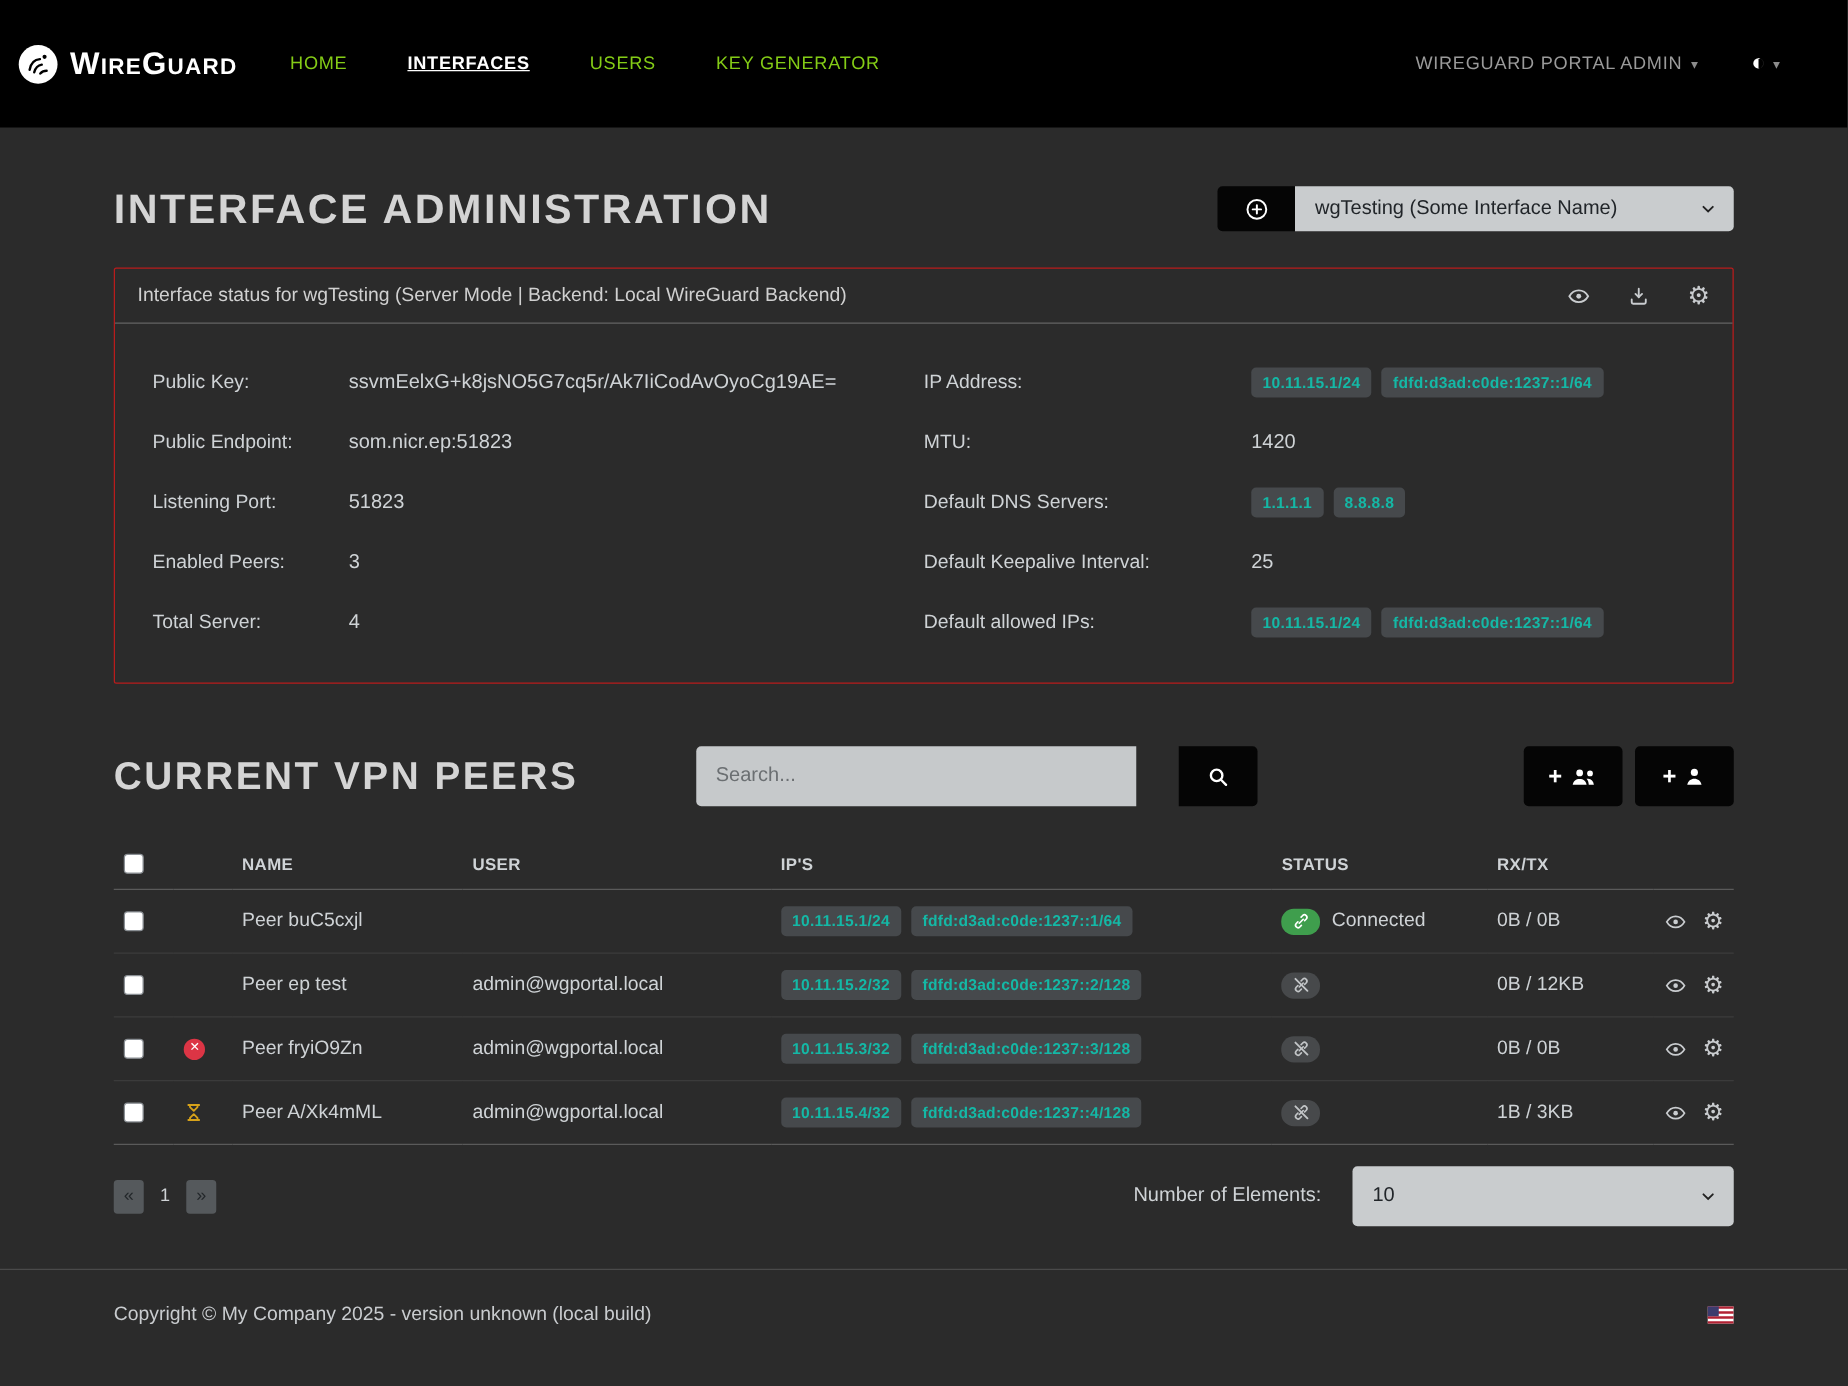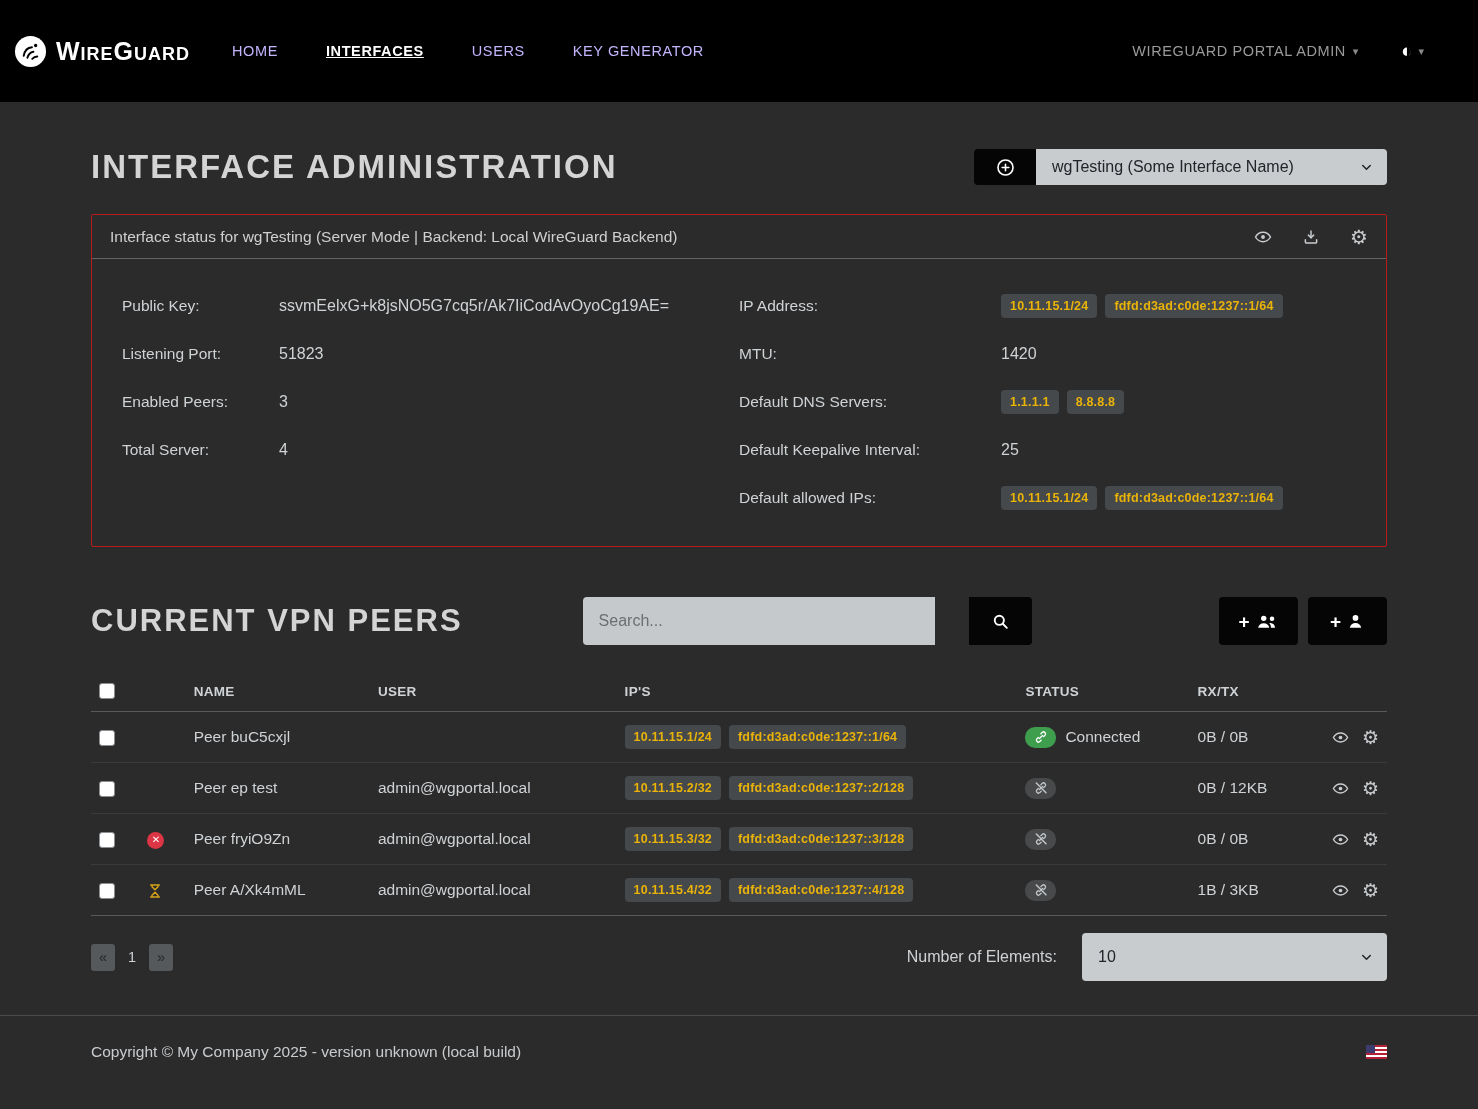--- a/index.html
+++ b/index.html
@@ -11,21 +11,21 @@
     overflow: hidden;
   }
   a { text-decoration: none; }
 
   
   .navbar { height: 102px; background: #000; display: flex; align-items: center; padding: 0 14px; }
   .brand { display: flex; align-items: center; gap: 9px; cursor: pointer; }
   .brand-logo svg { width: 33px; height: 33px; display: block; }
   .brand-text { color: #fff; font-size: 25px; font-weight: 700; font-variant: small-caps; letter-spacing: 1px; }
   .nav-links { display: flex; align-items: center; gap: 48px; margin-left: 42px; }
-  .nav-link { color: #c4b5fd; font-size: 14.5px; letter-spacing: .6px; text-transform: uppercase; cursor: pointer; }
+  .nav-link { color: #84cc16; font-size: 14.5px; letter-spacing: .6px; text-transform: uppercase; cursor: pointer; }
   .nav-link.active { color: #fff; font-weight: 700; text-decoration: underline; }
   .nav-right { margin-left: auto; display: flex; align-items: center; gap: 42px; padding-right: 40px; }
   .admin-menu { color: #9a9a9a; font-size: 14.5px; letter-spacing: .6px; text-transform: uppercase; cursor: pointer; display: flex; align-items: center; gap: 7px; }
   .caret { font-size: 11px; color: #8b8b8b; }
   .theme-toggle { color: #fff; font-size: 19px; cursor: pointer; display: flex; align-items: center; gap: 6px; }
 
   
   .container { width: 1296px; margin: 0 auto; }
   .page-head { display: flex; justify-content: space-between; align-items: center; margin-top: 46px; }
   h1.page-title { font-size: 33px; font-weight: 600; letter-spacing: 2px; color: #d4d4d4; }
@@ -48,25 +48,25 @@
   .hicon svg { width: 18px; height: 18px; }
   .hicon.gear-glyph { font-size: 20px; line-height: 1; }
   .card-body { display: flex; padding: 23px 30px 24px; }
   .kv-col { width: 50%; }
   .kv-row { display: flex; align-items: center; min-height: 48px; }
   .kv-label { font-size: 15.5px; color: #cfd3d6; flex: none; }
   .kv-col.left .kv-label { width: 157px; }
   .kv-col.right .kv-label { width: 262px; }
   .kv-value { font-size: 16px; color: #cfd3d6; display: flex; align-items: center; gap: 8px; flex-wrap: wrap; text-align: center; }
 
-  .badge { background: #46494c; color: #eab308; font-size: 12.5px; font-weight: 600; padding: 5px 9px; border-radius: 4px; letter-spacing: .2px; white-space: nowrap; }
+  .badge { background: #46494c; color: #14b8a6; font-size: 12.5px; font-weight: 600; padding: 5px 9px; border-radius: 4px; letter-spacing: .2px; white-space: nowrap; }
 
   
   .peers-head { display: flex; align-items: center; margin-top: 50px; }
-  .search-group { display: flex; margin-left: 120px; gap: 34px; }
+  .search-group { display: flex; margin-left: 94px; gap: 34px; }
   .search-input { width: 352px; height: 48px; background: #c6c9cb; border: none; border-radius: 4px 0 0 4px; padding: 0 16px; font-size: 16px; color: #2b2f32; outline: none; font-family: inherit; }
   .search-input::placeholder { color: #6b6f72; }
   .search-btn { width: 63px; height: 48px; border-radius: 0 4px 4px 0; }
   .search-btn svg { width: 19px; height: 19px; }
   .add-btns { margin-left: auto; display: flex; gap: 10px; }
   .add-btn { height: 48px; width: 79px; border-radius: 4px; gap: 5px; }
   .add-btn .plus { font-size: 19px; font-weight: 600; line-height: 1; }
   .add-btn svg { height: 19px; }
 
   
@@ -183,20 +183,24 @@
             </svg>
         </span>
         <span class="hicon gear-glyph">⚙</span>
       </span>
     </div>
     <div class="card-body">
       <div class="kv-col left">
         <div class="kv-row">
           <div class="kv-label">Public Key:</div>
           <div class="kv-value">ssvmEelxG+k8jsNO5G7cq5r/Ak7IiCodAvOyoCg19AE=</div>
+        </div>
+        <div class="kv-row">
+          <div class="kv-label">Public Endpoint:</div>
+          <div class="kv-value">som.nicr.ep:51823</div>
         </div>
         <div class="kv-row">
           <div class="kv-label">Listening Port:</div>
           <div class="kv-value">51823</div>
         </div>
         <div class="kv-row">
           <div class="kv-label">Enabled Peers:</div>
           <div class="kv-value">3</div>
         </div>
         <div class="kv-row">

